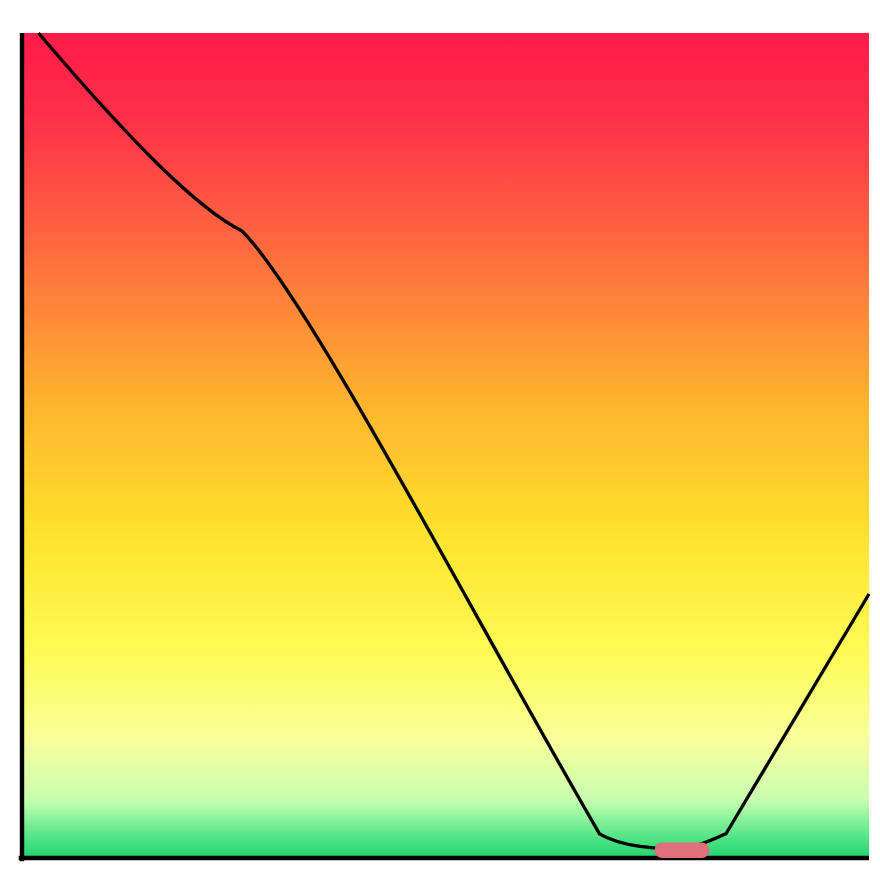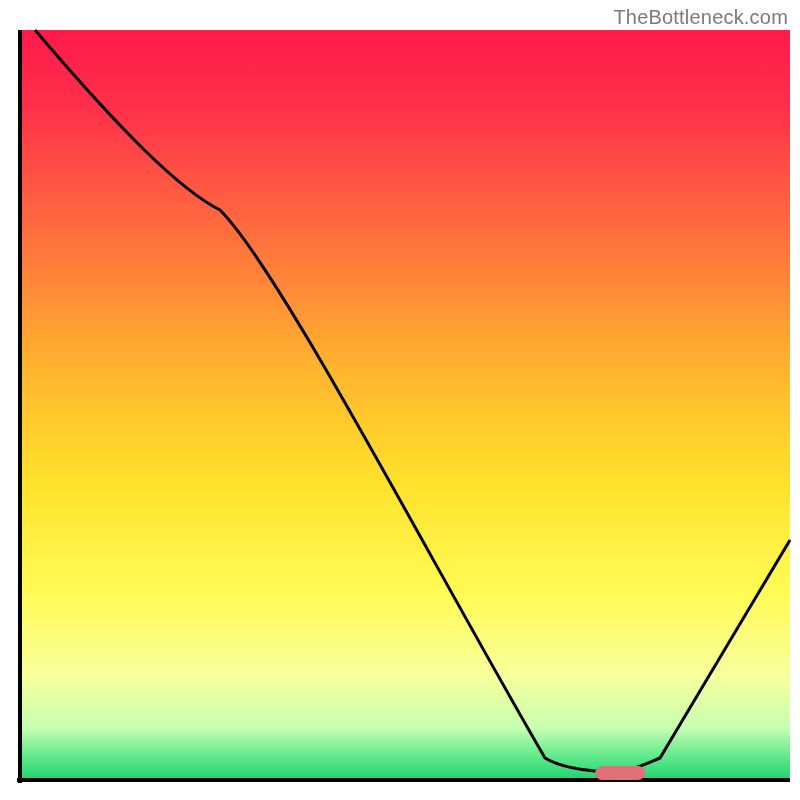--- a/index.html
+++ b/index.html
@@ -57,14 +57,13 @@
     <path d="M 35 30
              C 120 130, 180 190, 220 210
              C 280 270, 430 560, 545 758
              C 565 770, 600 772, 615 772
              C 630 772, 650 762, 660 758
              L 790 540" fill="none" stroke="#000" stroke-width="3"></path>
 
     <rect x="595" y="766" width="50" height="14" rx="7" ry="7" fill="#e0707a"></rect>
   </svg>
 
-  <div class="watermark">TheBottleneck.com</div>
 </div>
 
 </body></html>

